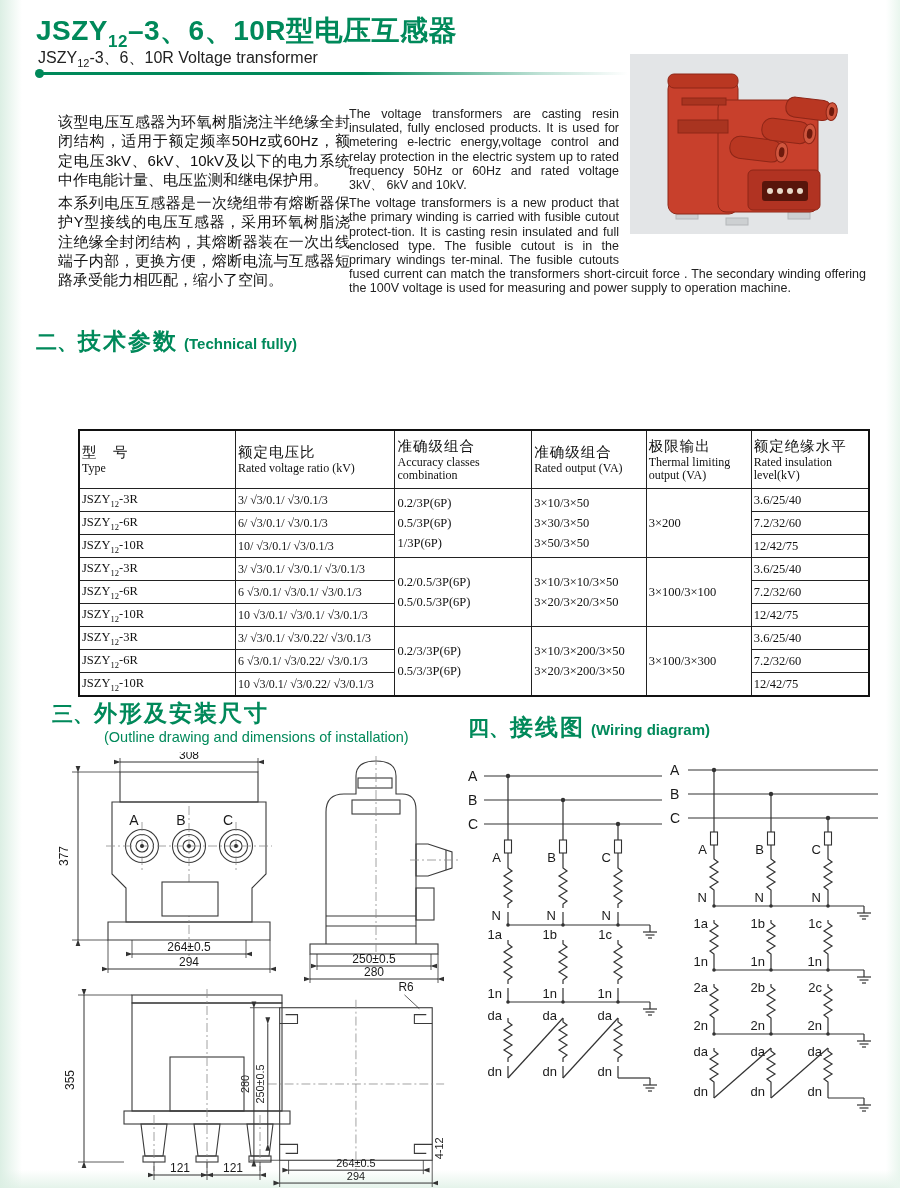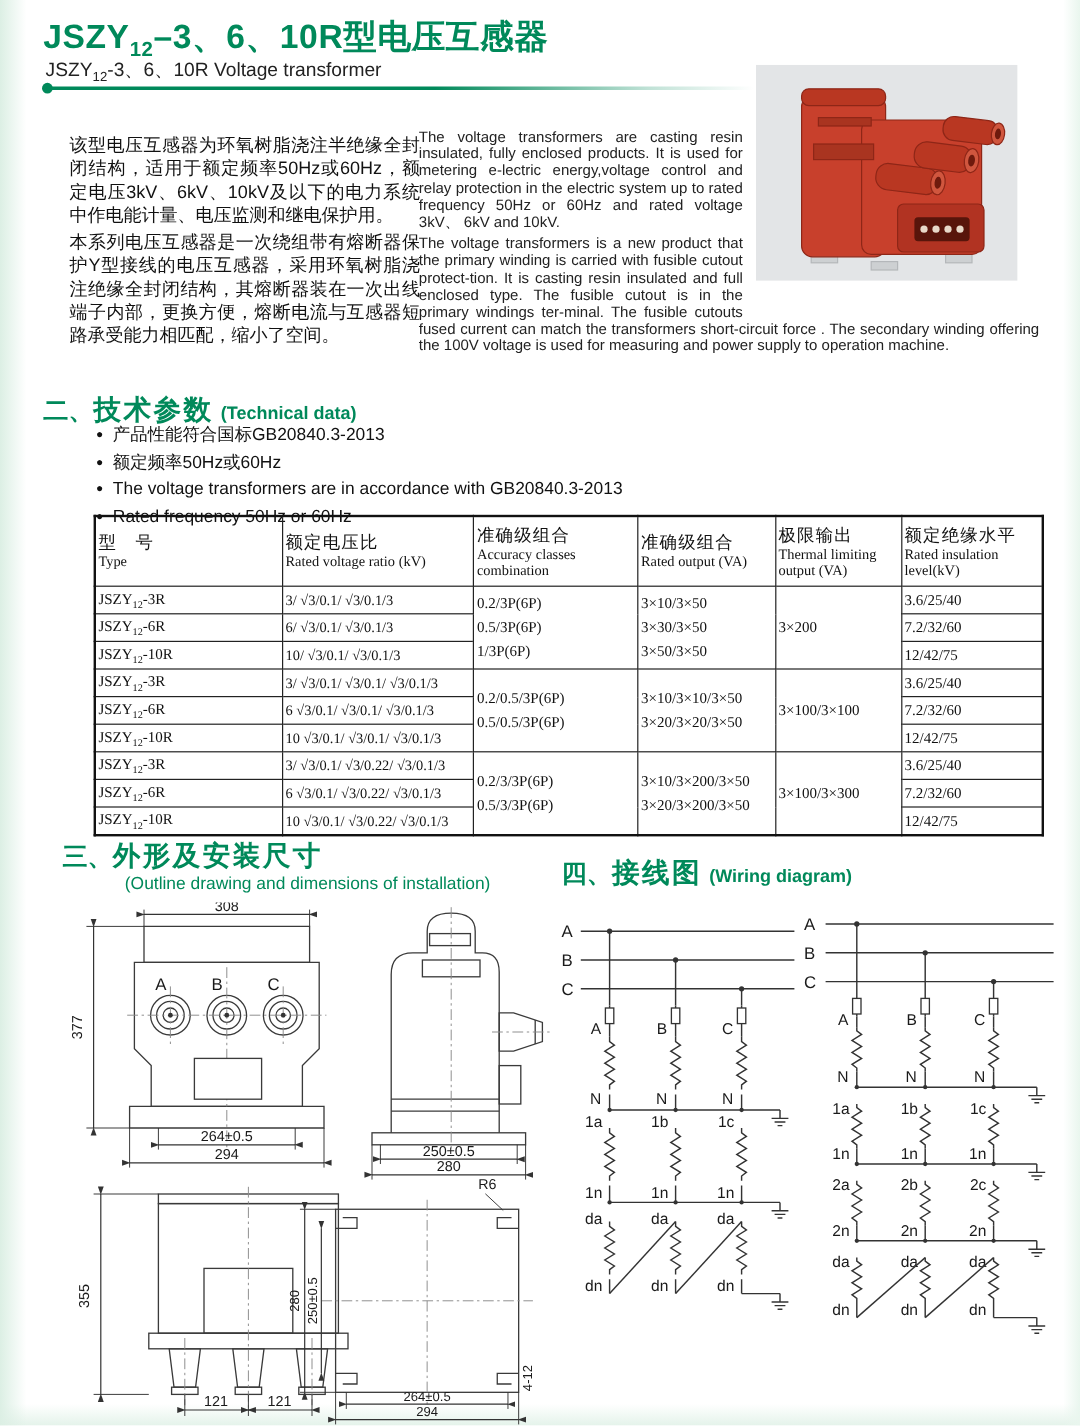--- a/index.html
+++ b/index.html
@@ -107,28 +107,22 @@
       <rect x="118" y="116" width="72" height="40" rx="5" fill="#b13322" stroke="#8e2617"></rect>
       <rect x="132" y="127" width="46" height="20" rx="3" fill="#58150b"></rect>
       <circle cx="140" cy="137" r="3" fill="#e8d9c9"></circle>
       <circle cx="150" cy="137" r="3" fill="#e8d9c9"></circle>
       <circle cx="160" cy="137" r="3" fill="#e8d9c9"></circle>
       <circle cx="170" cy="137" r="3" fill="#e8d9c9"></circle>
     </g>
   </svg>
 
   <div class="sec-head" style="left:36px;top:326px;">
-    <span class="no">二、</span><span class="cn">技术参数</span><span class="en">(Technical data)</span>
+    <span class="no">二、</span><span class="cn">技术参数</span><span class="en">(Technical fully)</span>
   </div>
-  <ul class="bullets">
-    <li>产品性能符合国标GB20840.3-2013</li>
-    <li>额定频率50Hz或60Hz</li>
-    <li>The voltage transformers are in accordance with GB20840.3-2013</li>
-    <li>Rated frequency 50Hz or 60Hz</li>
-  </ul>
 
   <table class="spec">
     <colgroup>
         <col style="width:19.8%">
         <col style="width:20.2%">
         <col style="width:17.3%">
         <col style="width:14.5%">
         <col style="width:13.3%">
         <col style="width:14.9%">
       </colgroup>

